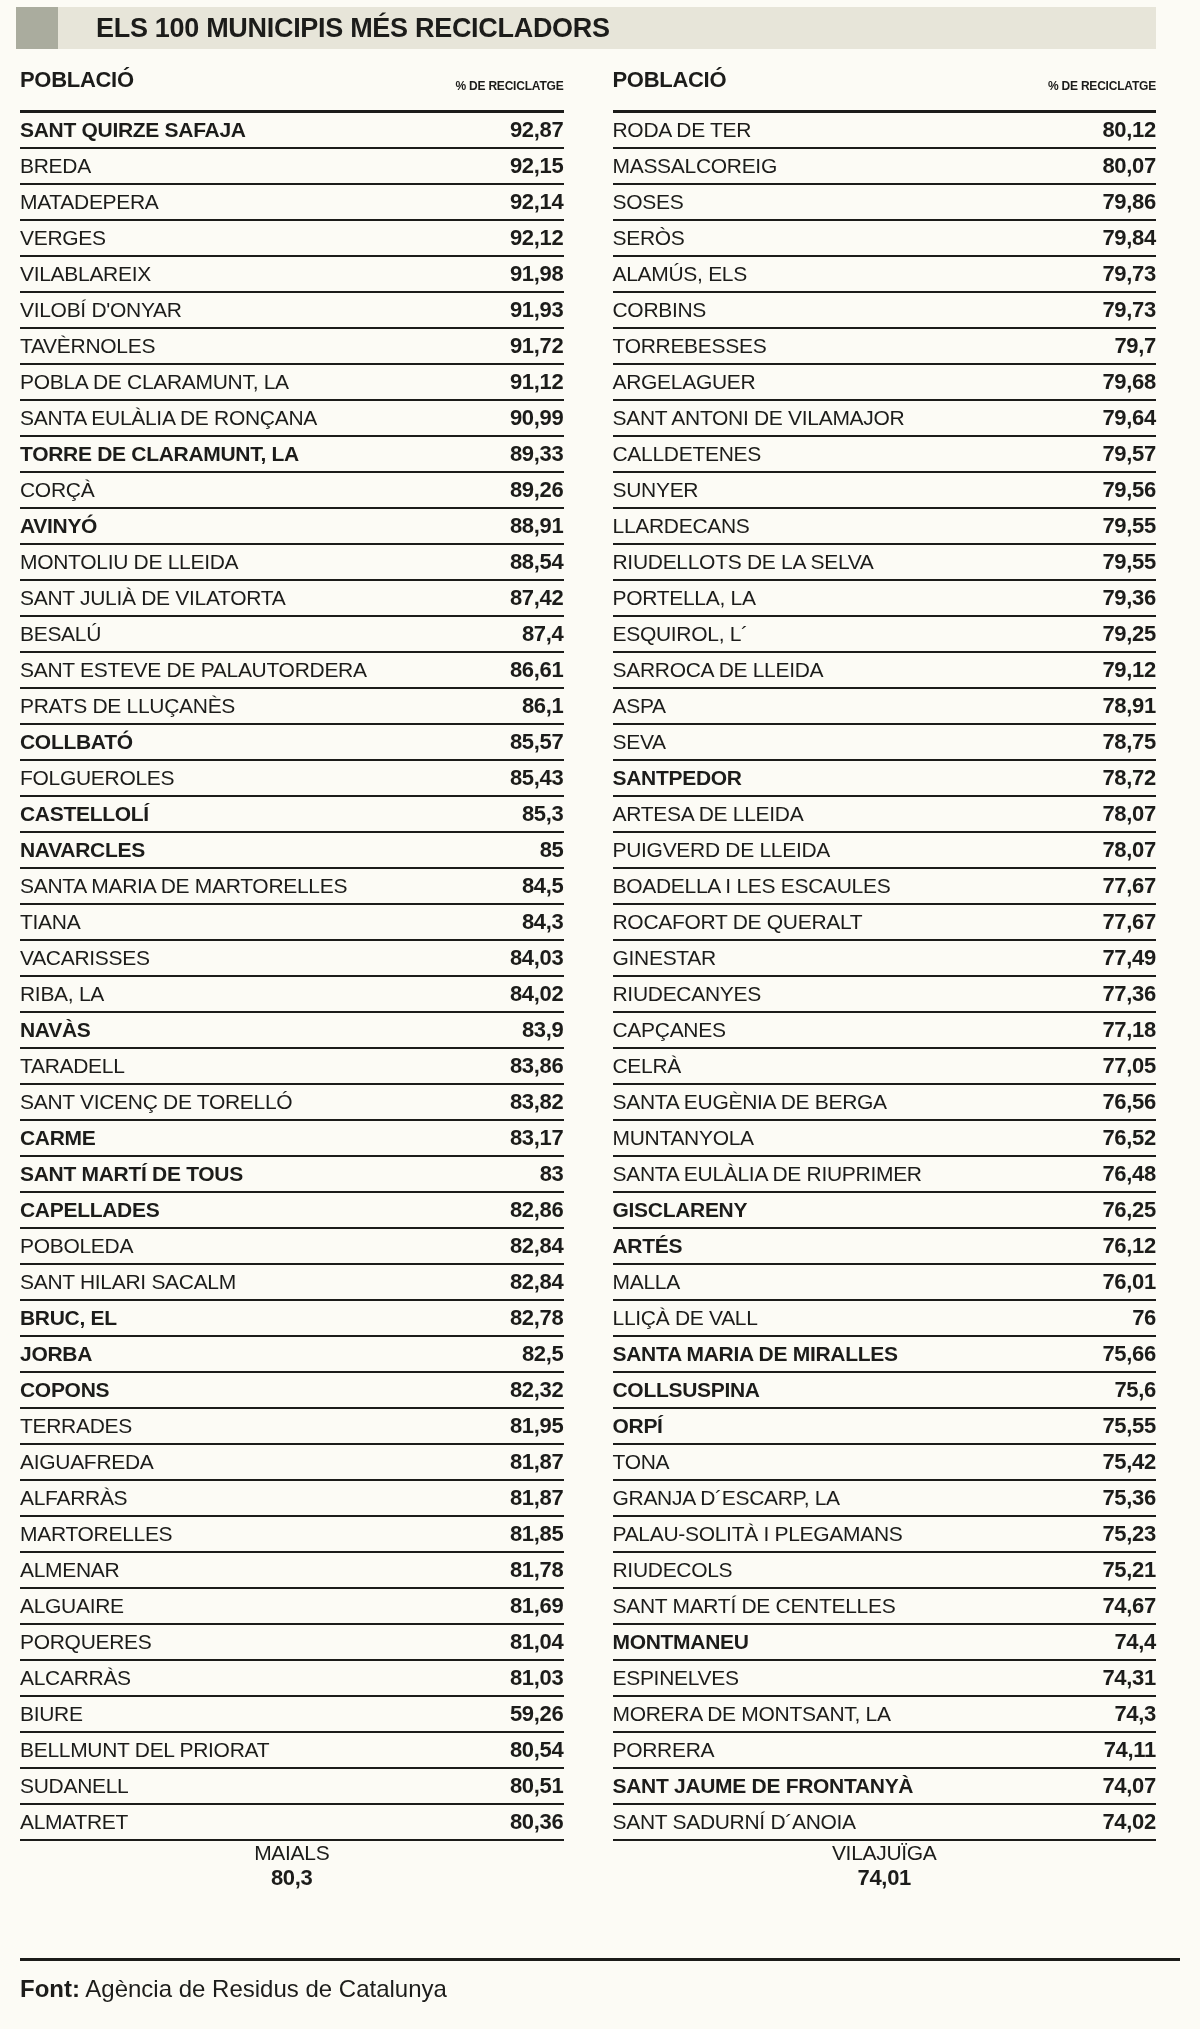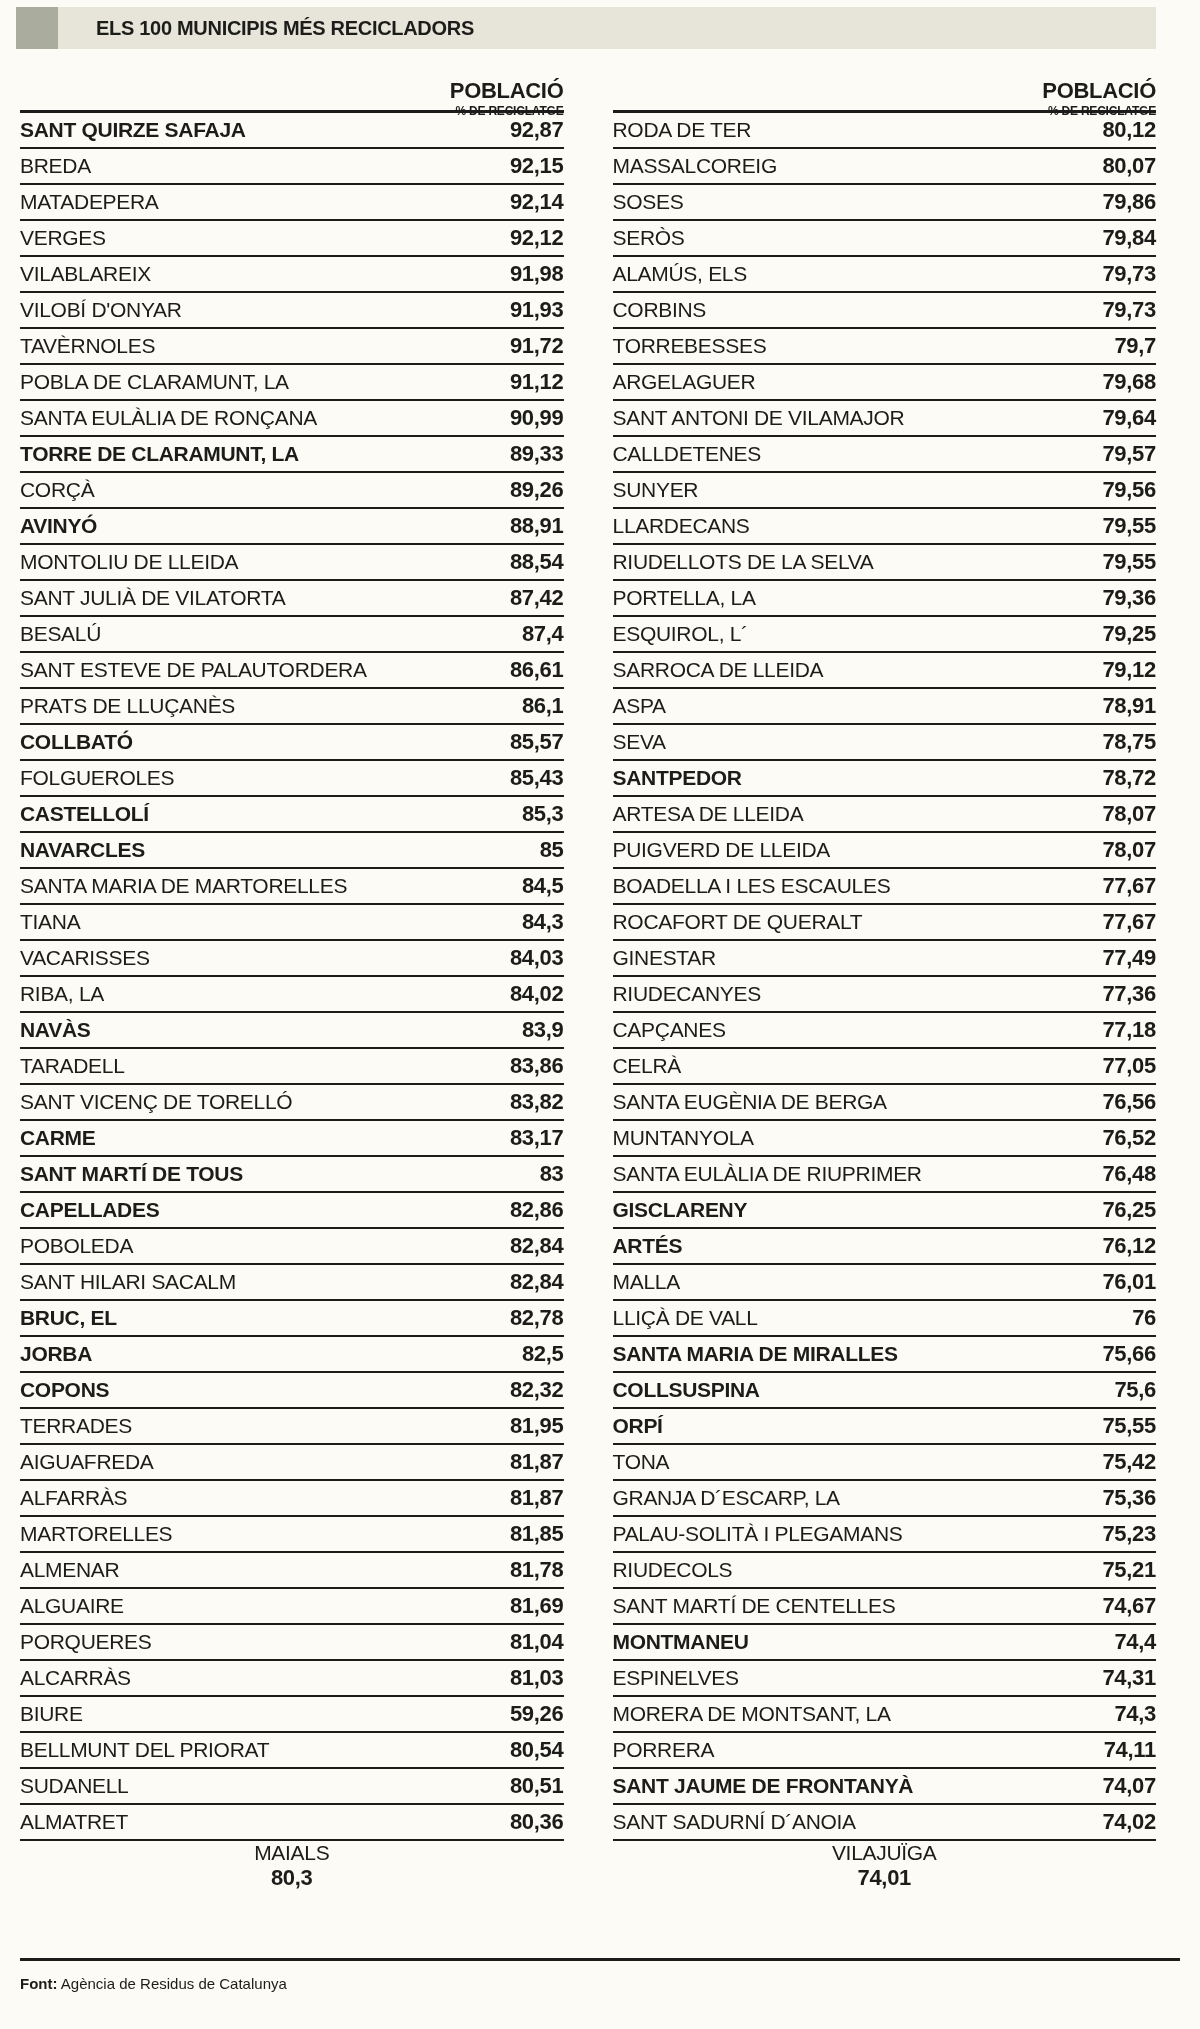--- a/index.html
+++ b/index.html
@@ -22,49 +22,48 @@
     position:absolute;left:16px;top:7px;width:1140px;height:42px;
     background:var(--band-bg);
     display:flex;align-items:center;
   }
   .title-square{
     position:absolute;left:0;top:0;width:42px;height:42px;
     background:var(--band-square);
   }
   .page-title{
     margin-left:80px;
-    font-size:20px;font-weight:700;letter-spacing:-0.3px;
+    font-size:27px;font-weight:700;letter-spacing:-0.3px;
   }
   .tables{
     position:absolute;top:78px;left:20px;width:1136px;
     display:flex;gap:49px;
   }
   .col{width:545px;}
   .col-head{
     display:flex;justify-content:space-between;align-items:flex-end;
     height:35px;border-bottom:3px solid var(--rule);
-    padding-bottom:4px;
-    flex-direction:column;
+    padding-bottom:17px;
   }
   .col-head .h-name{font-size:22px;font-weight:700;letter-spacing:-0.3px;}
   .col-head .h-val{font-size:12px;font-weight:700;letter-spacing:-0.2px;}
   .row{
     display:flex;justify-content:space-between;align-items:center;
     height:36px;border-bottom:2px solid var(--rule);
   }
   .row:last-child{border-bottom:none;flex-direction:column;}
   .mname{font-size:21px;font-weight:400;letter-spacing:-0.3px;white-space:nowrap;}
   .row.hl .mname{font-weight:700;}
   .mval{font-size:22px;font-weight:700;letter-spacing:-0.3px;}
   .footer{
     position:absolute;left:20px;top:1958px;width:1160px;
     border-top:3px solid var(--rule);
     padding-top:14px;
   }
-  .footer-text{font-size:15px;font-weight:400;font-stretch:normal;}
+  .footer-text{font-size:24px;font-weight:400;font-stretch:normal;}
   .footer-text .flabel{font-weight:700;}
 </style>
 </head>
 <body>
 
 <div class="title-band">
   <div class="title-square"></div>
   <div class="page-title">ELS 100 MUNICIPIS MÉS RECICLADORS</div>
 </div>
 

